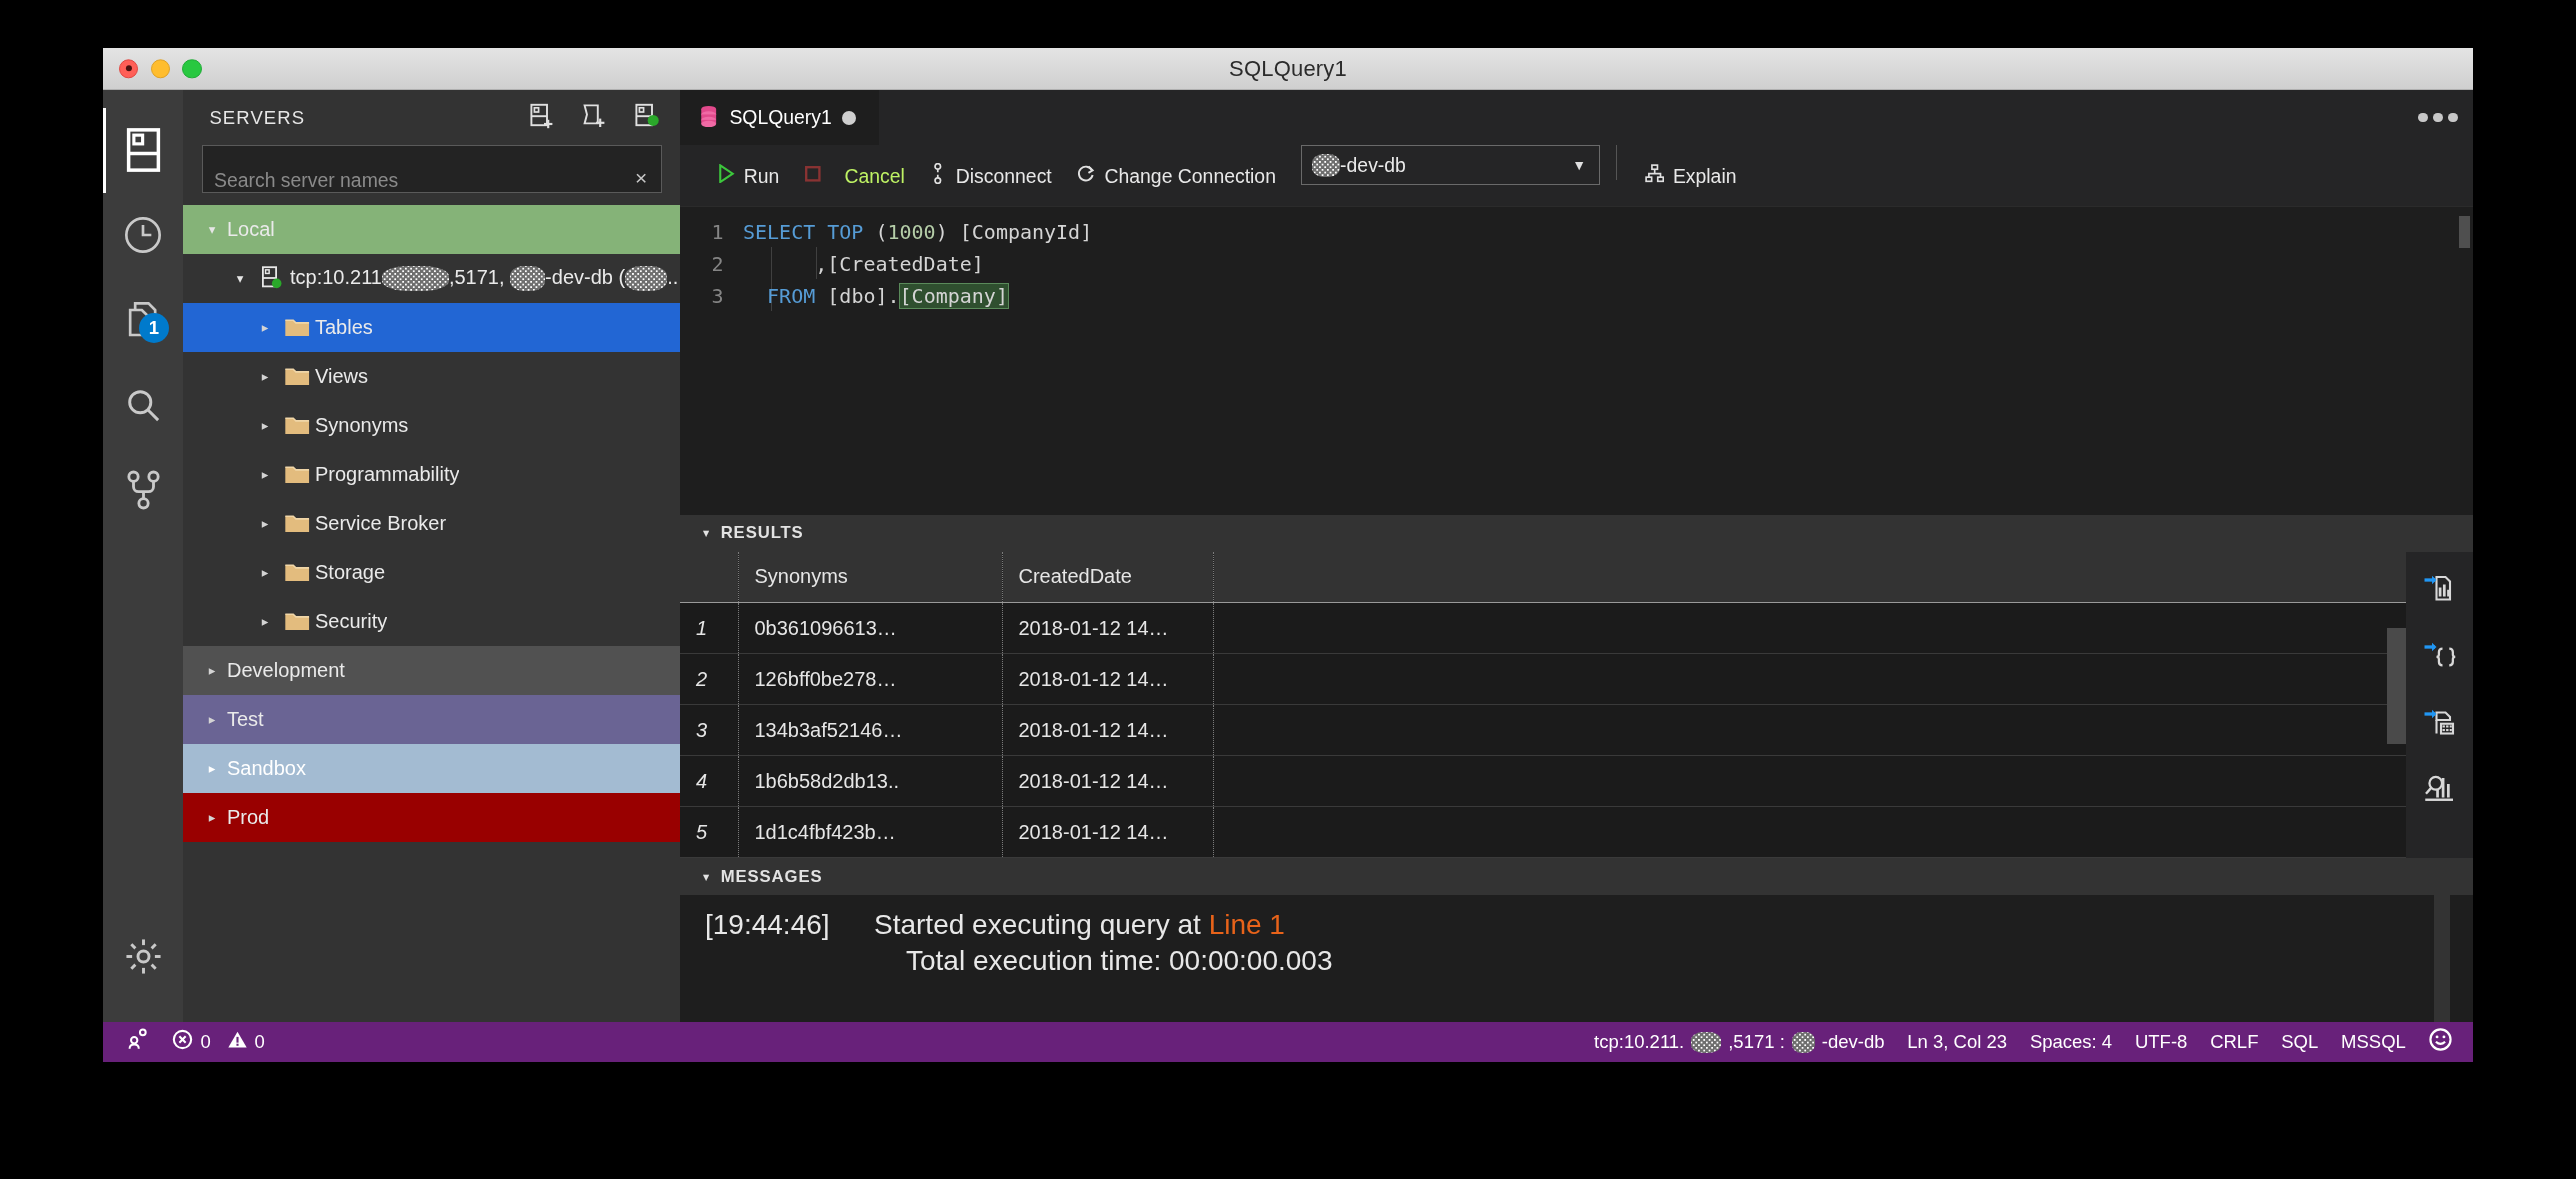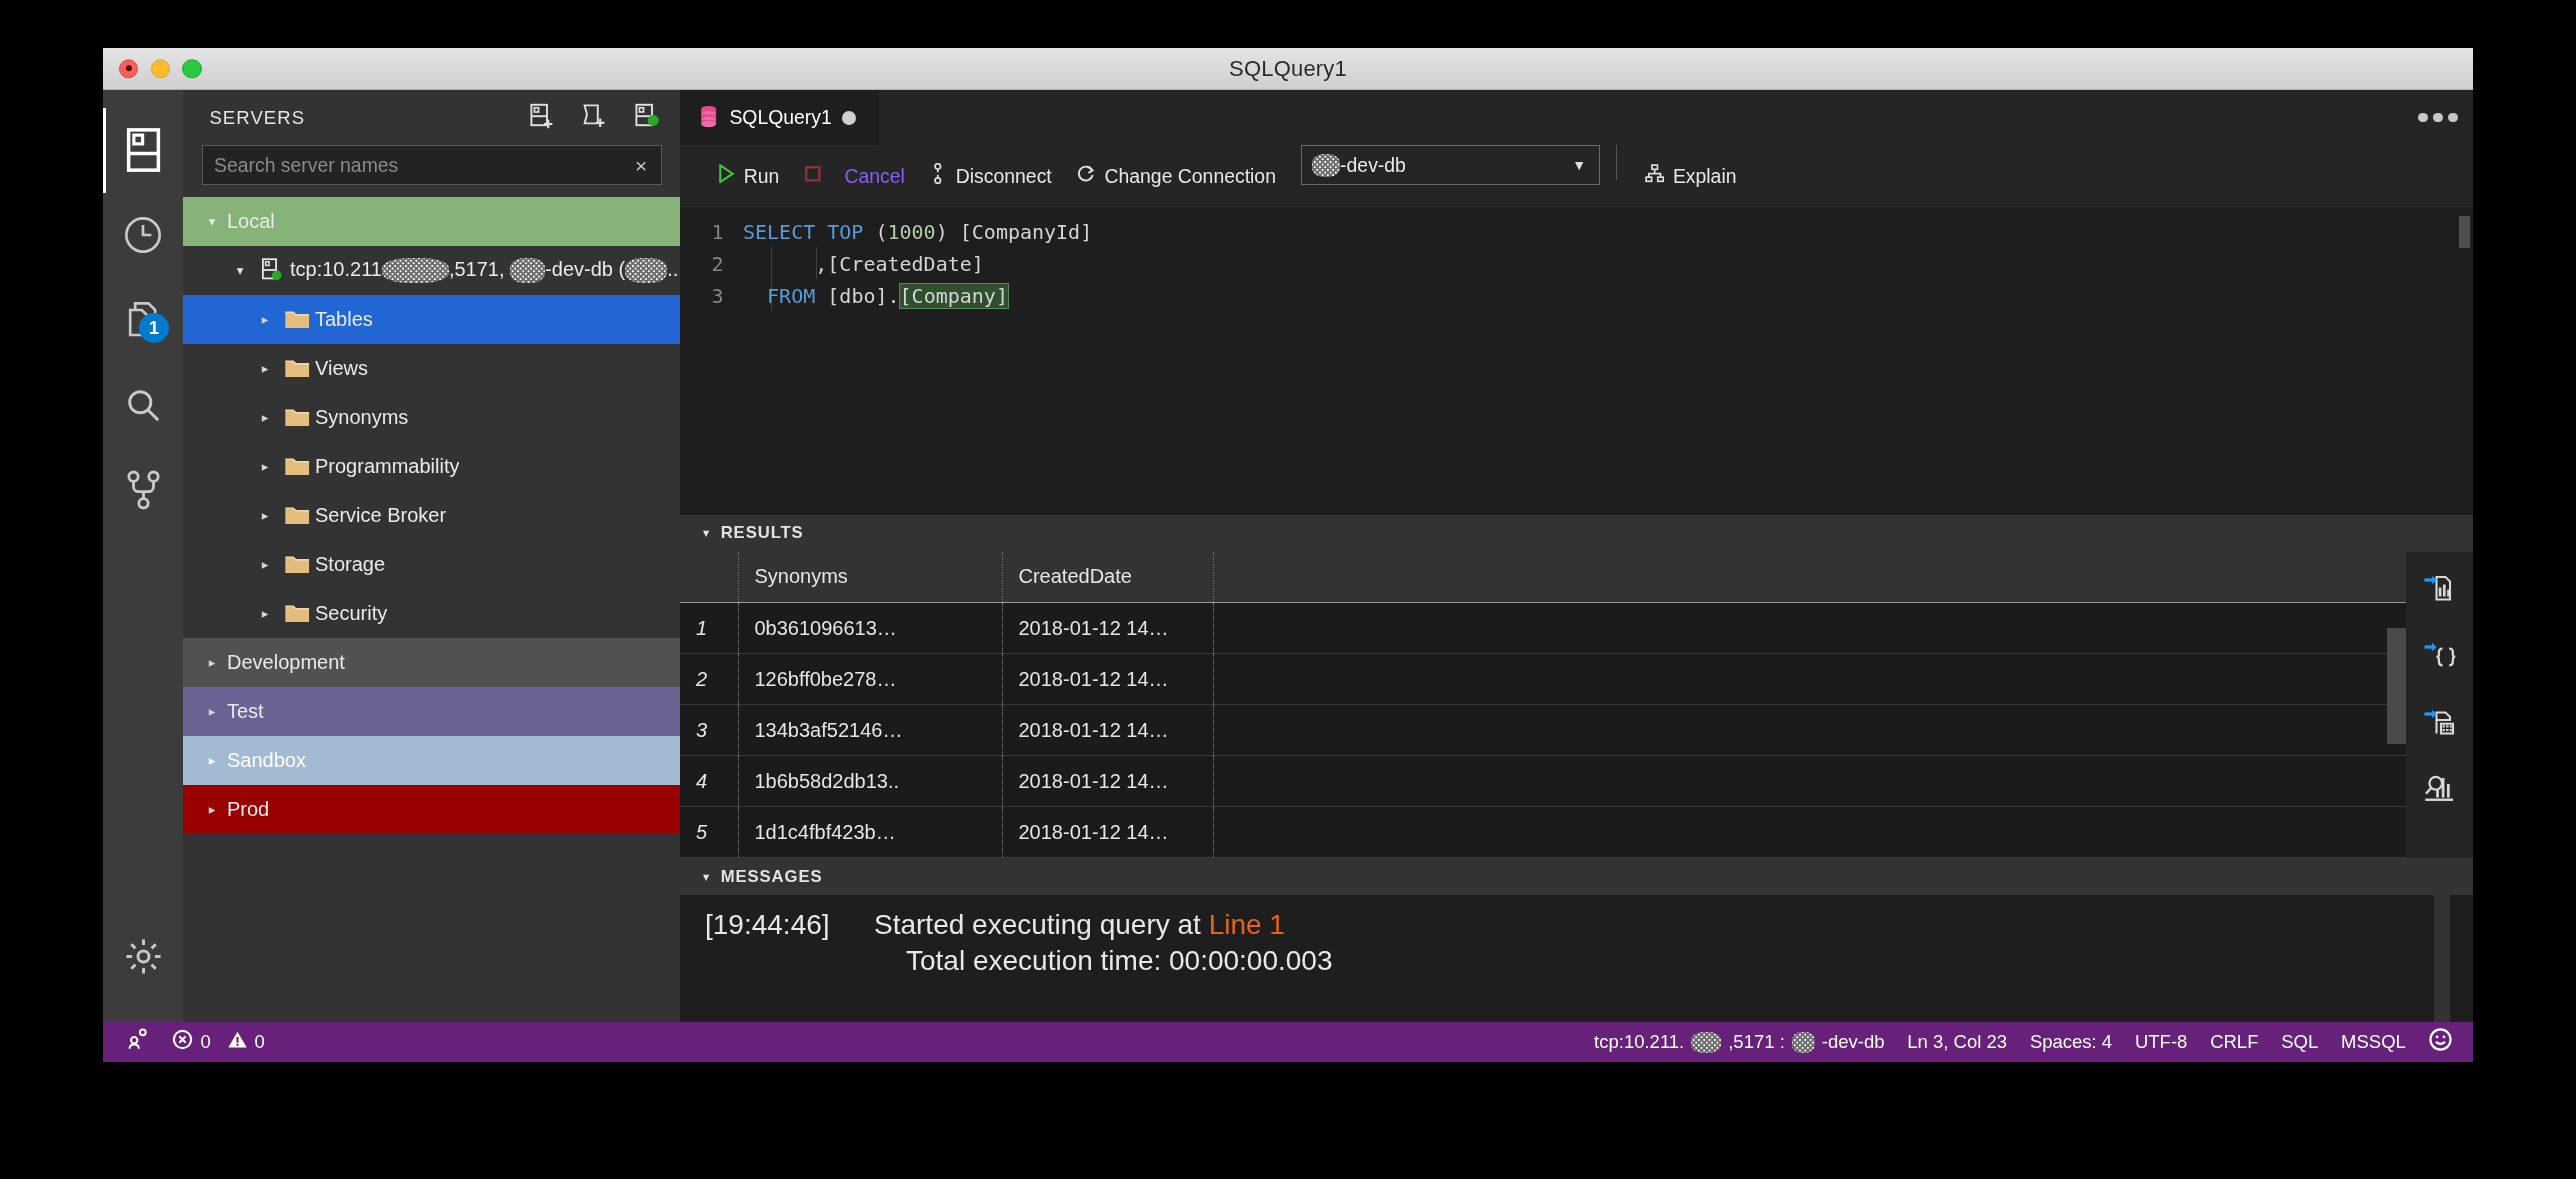--- a/index.html
+++ b/index.html
@@ -79,23 +79,23 @@
   }
   #sidebar-title {
     font-size: 18.5px; color: #e7e7e7; letter-spacing: 1.1px; font-weight: normal;
     flex: 1 1 auto;
   }
   .hdr-actions { display: flex; gap: 26.4px; align-items: center; }
   .hdr-icon { width: 26.4px; height: 26.4px; display: flex; align-items: center; justify-content: center; }
 
   #search-wrap { padding: 0 17.6px 0 19.4px; }
   #search-box {
-    position: relative; height: 40px;
+    position: relative; height: 48px;
     background: #232323; border: 0.9px solid #5a5a5a;
-    display: flex; align-items: center;
+    display: flex; align-items: flex-end;
   }
   #search-input {
     flex: 1 1 auto; background: transparent; border: 0; outline: none;
     color: #cccccc; font-size: 19.4px; font-family: "Liberation Sans", sans-serif;
     padding: 0 10.6px;
   }
   #search-input::placeholder { color: #8a8a8a; }
   #search-clear {
     width: 30px; height: 30px; margin-right: 5.3px;
     display: flex; align-items: center; justify-content: center;
@@ -163,21 +163,21 @@
   #tabbar-spacer { flex: 1 1 auto; }
   #tab-more { width: 70px; display: flex; align-items: center; justify-content: center; gap: 5.3px; }
   #tab-more i { width: 9.7px; height: 9.7px; border-radius: 50%; background: #c8c8c8; display:block; }
 
   #toolbar {
     height: 62px; flex: 0 0 62px; background: #252526;
     display: flex; align-items: flex-start; padding-left: 25px; gap: 0;
     border-bottom: 0.9px solid #2b2b2b;
   }
   .tb-btn { display: flex; align-items: center; gap: 8.8px; height: 62px; padding: 0 12.3px; color: #e8e8e8; font-size: 19.4px; }
-  .tb-btn.disabled { color: #8b5cf6; gap: 23px; }
+  .tb-btn.disabled { color: #bef264; gap: 23px; }
   #conn-select {
     margin-left: 12.3px;
     width: 299px; height: 40px;
     background: #252526; border: 0.9px solid #6a6a6a;
     display: flex; align-items: center; padding: 0 10.6px;
     color: #eaeaea; font-size: 19.4px; position: relative;
   }
   #conn-caret { position: absolute; right: 12.3px; font-size: 14px; color: #e0e0e0; }
   #tb-divider { width: 0.9px; height: 35px; background: #555; margin: 0 16px; }
 

